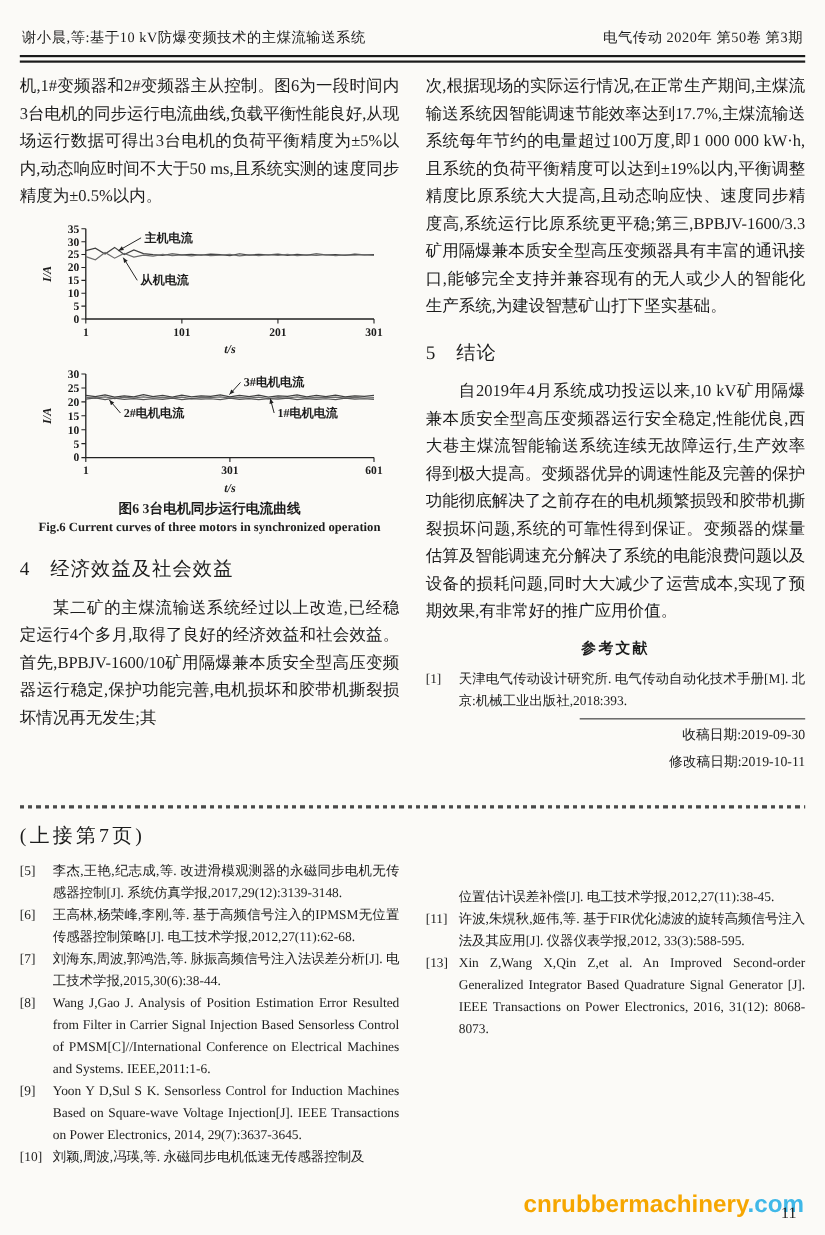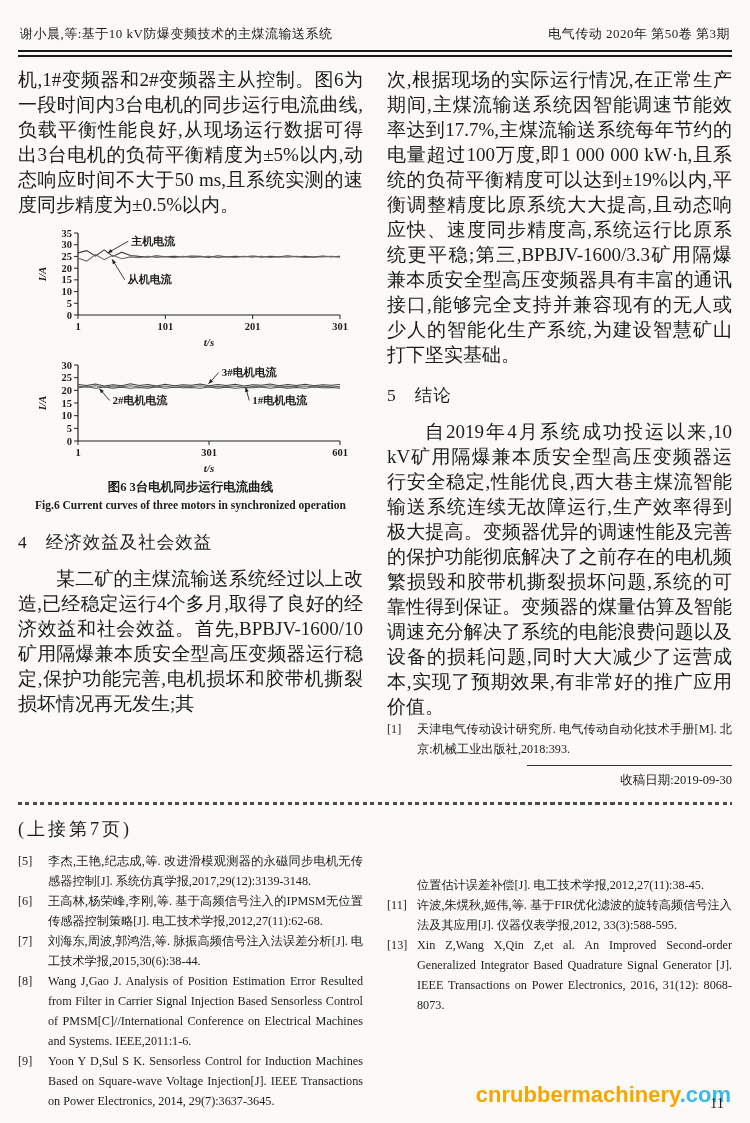--- a/index.html
+++ b/index.html
@@ -9,21 +9,21 @@
     padding:12px 18px 0 18px;overflow:hidden;
     font-family:"Liberation Serif","DejaVu Serif",serif;
   }
   .header{display:flex;justify-content:space-between;align-items:flex-end;
     font-size:13px;padding:2px 2px 7px 2px;}
   .header .left{letter-spacing:.5px;margin-top:11px;}
   .header .right{letter-spacing:.5px;}
   .double-rule{height:3px;border-top:2.5px solid #1a1a1a;border-bottom:2.5px solid #1a1a1a;margin:0 0 10px 0;}
   .columns{display:flex;gap:24px;align-items:flex-start;min-height:655px;}
   .col{flex:1;min-width:0;}
-  p.body-text{margin:0;font-size:19px;line-height:25px;text-align:justify;text-justify:inter-ideograph;}
+  p.body-text{margin:0;font-size:15px;line-height:25px;text-align:justify;text-justify:inter-ideograph;}
   p.indent{text-indent:2em;}
   .figure{margin:6px 0 4px 0;}
   .chart{display:flex;justify-content:center;}
   .cap-zh{text-align:center;font-weight:bold;font-size:12.5px;line-height:19px;margin-top:3px;}
   .cap-en{text-align:center;font-weight:bold;font-size:11.5px;line-height:17px;}
   h2.section{font-weight:400;font-size:17.5px;margin:16px 0 12px 0;letter-spacing:1px;}
   h2.section .sec-num{margin-right:18px;}
   .ref-heading{text-align:center;font-weight:bold;font-size:13.5px;margin:12px 0 8px 0;letter-spacing:2px;}
   .ref{display:flex;font-size:12.2px;line-height:20px;text-align:justify;margin:0;}
   .ref .ref-num{flex:0 0 30px;}
@@ -149,28 +149,30 @@
     </div>
 
     <div class="col">
       <p class="body-text">次,根据现场的实际运行情况,在正常生产期间,主煤流输送系统因智能调速节能效率达到17.7%,主煤流输送系统每年节约的电量超过100万度,即1 000 000 kW·h,且系统的负荷平衡精度可以达到±19%以内,平衡调整精度比原系统大大提高,且动态响应快、速度同步精度高,系统运行比原系统更平稳;第三,BPBJV-1600/3.3矿用隔爆兼本质安全型高压变频器具有丰富的通讯接口,能够完全支持并兼容现有的无人或少人的智能化生产系统,为建设智慧矿山打下坚实基础。</p>
 
       <h2 class="section">
         <span class="sec-num">5</span><span class="sec-title">结论</span>
       </h2>
       <p class="body-text indent">自2019年4月系统成功投运以来,10 kV矿用隔爆兼本质安全型高压变频器运行安全稳定,性能优良,西大巷主煤流智能输送系统连续无故障运行,生产效率得到极大提高。变频器优异的调速性能及完善的保护功能彻底解决了之前存在的电机频繁损毁和胶带机撕裂损坏问题,系统的可靠性得到保证。变频器的煤量估算及智能调速充分解决了系统的电能浪费问题以及设备的损耗问题,同时大大减少了运营成本,实现了预期效果,有非常好的推广应用价值。</p>
 
+      <div class="ref-heading">参考文献</div>
       <div class="ref">
         <span class="ref-num">[1]</span>
         <span class="ref-text">天津电气传动设计研究所. 电气传动自动化技术手册[M]. 北京:机械工业出版社,2018:393.</span>
       </div>
 
       <div class="dates">
         <div class="dates-rule"></div>
         <div>收稿日期:2019-09-30</div>
+        <div>修改稿日期:2019-10-11</div>
       </div>
     </div>
   </div>
 
   <div class="continued">
     <div class="dotted-divider"></div>
     <div class="cols2">
       <div class="col">
         <div class="cont-label">(上接第7页)</div>
 
@@ -187,20 +189,24 @@
           <span class="ref-text">刘海东,周波,郭鸿浩,等. 脉振高频信号注入法误差分析[J]. 电工技术学报,2015,30(6):38-44.</span>
         </div>
         <div class="ref">
           <span class="ref-num">[8]</span>
           <span class="ref-text">Wang J,Gao J. Analysis of Position Estimation Error Resulted from Filter in Carrier Signal Injection Based Sensorless Control of PMSM[C]//International Conference on Electrical Machines and Systems. IEEE,2011:1-6.</span>
         </div>
         <div class="ref">
           <span class="ref-num">[9]</span>
           <span class="ref-text">Yoon Y D,Sul S K. Sensorless Control for Induction Machines Based on Square-wave Voltage Injection[J]. IEEE Transactions on Power Electronics, 2014, 29(7):3637-3645.</span>
         </div>
+        <div class="ref">
+          <span class="ref-num">[10]</span>
+          <span class="ref-text">刘颖,周波,冯瑛,等. 永磁同步电机低速无传感器控制及</span>
+        </div>
       </div>
 
       <div class="col right-offset">
         <div class="ref">
           <span class="ref-num"></span>
           <span class="ref-text">位置估计误差补偿[J]. 电工技术学报,2012,27(11):38-45.</span>
         </div>
         <div class="ref">
           <span class="ref-num">[11]</span>
           <span class="ref-text">许波,朱熀秋,姬伟,等. 基于FIR优化滤波的旋转高频信号注入法及其应用[J]. 仪器仪表学报,2012, 33(3):588-595.</span>

